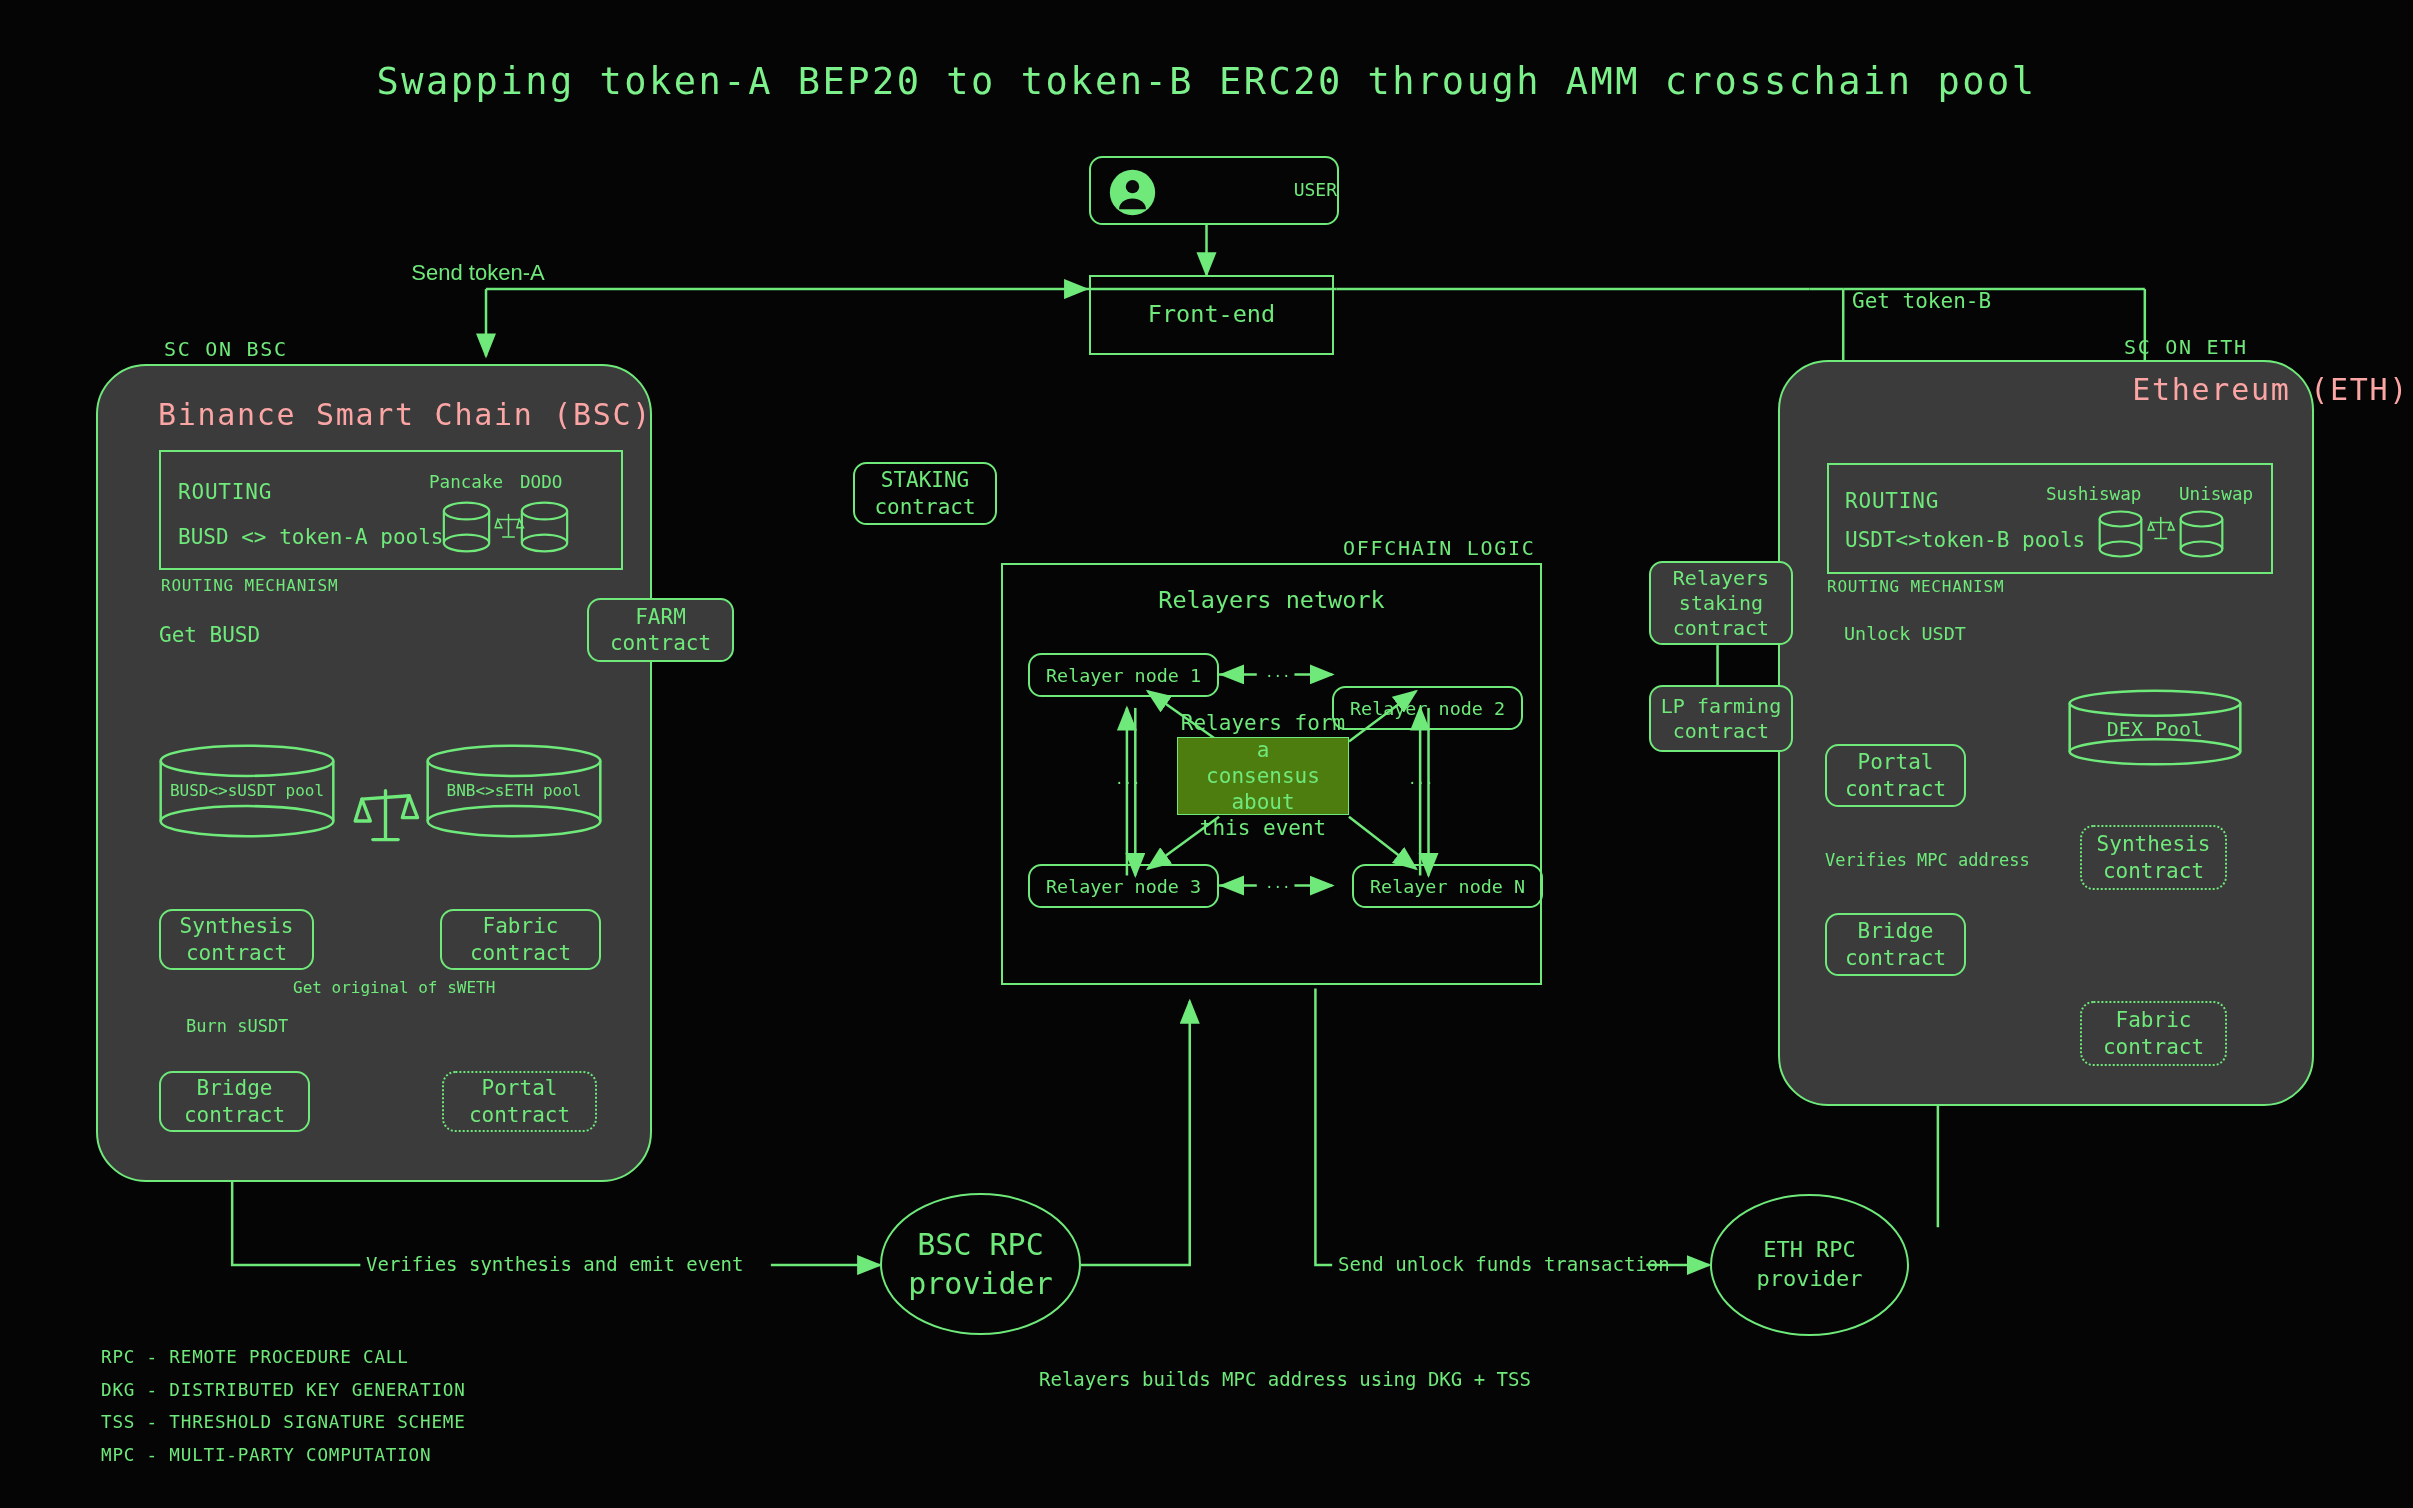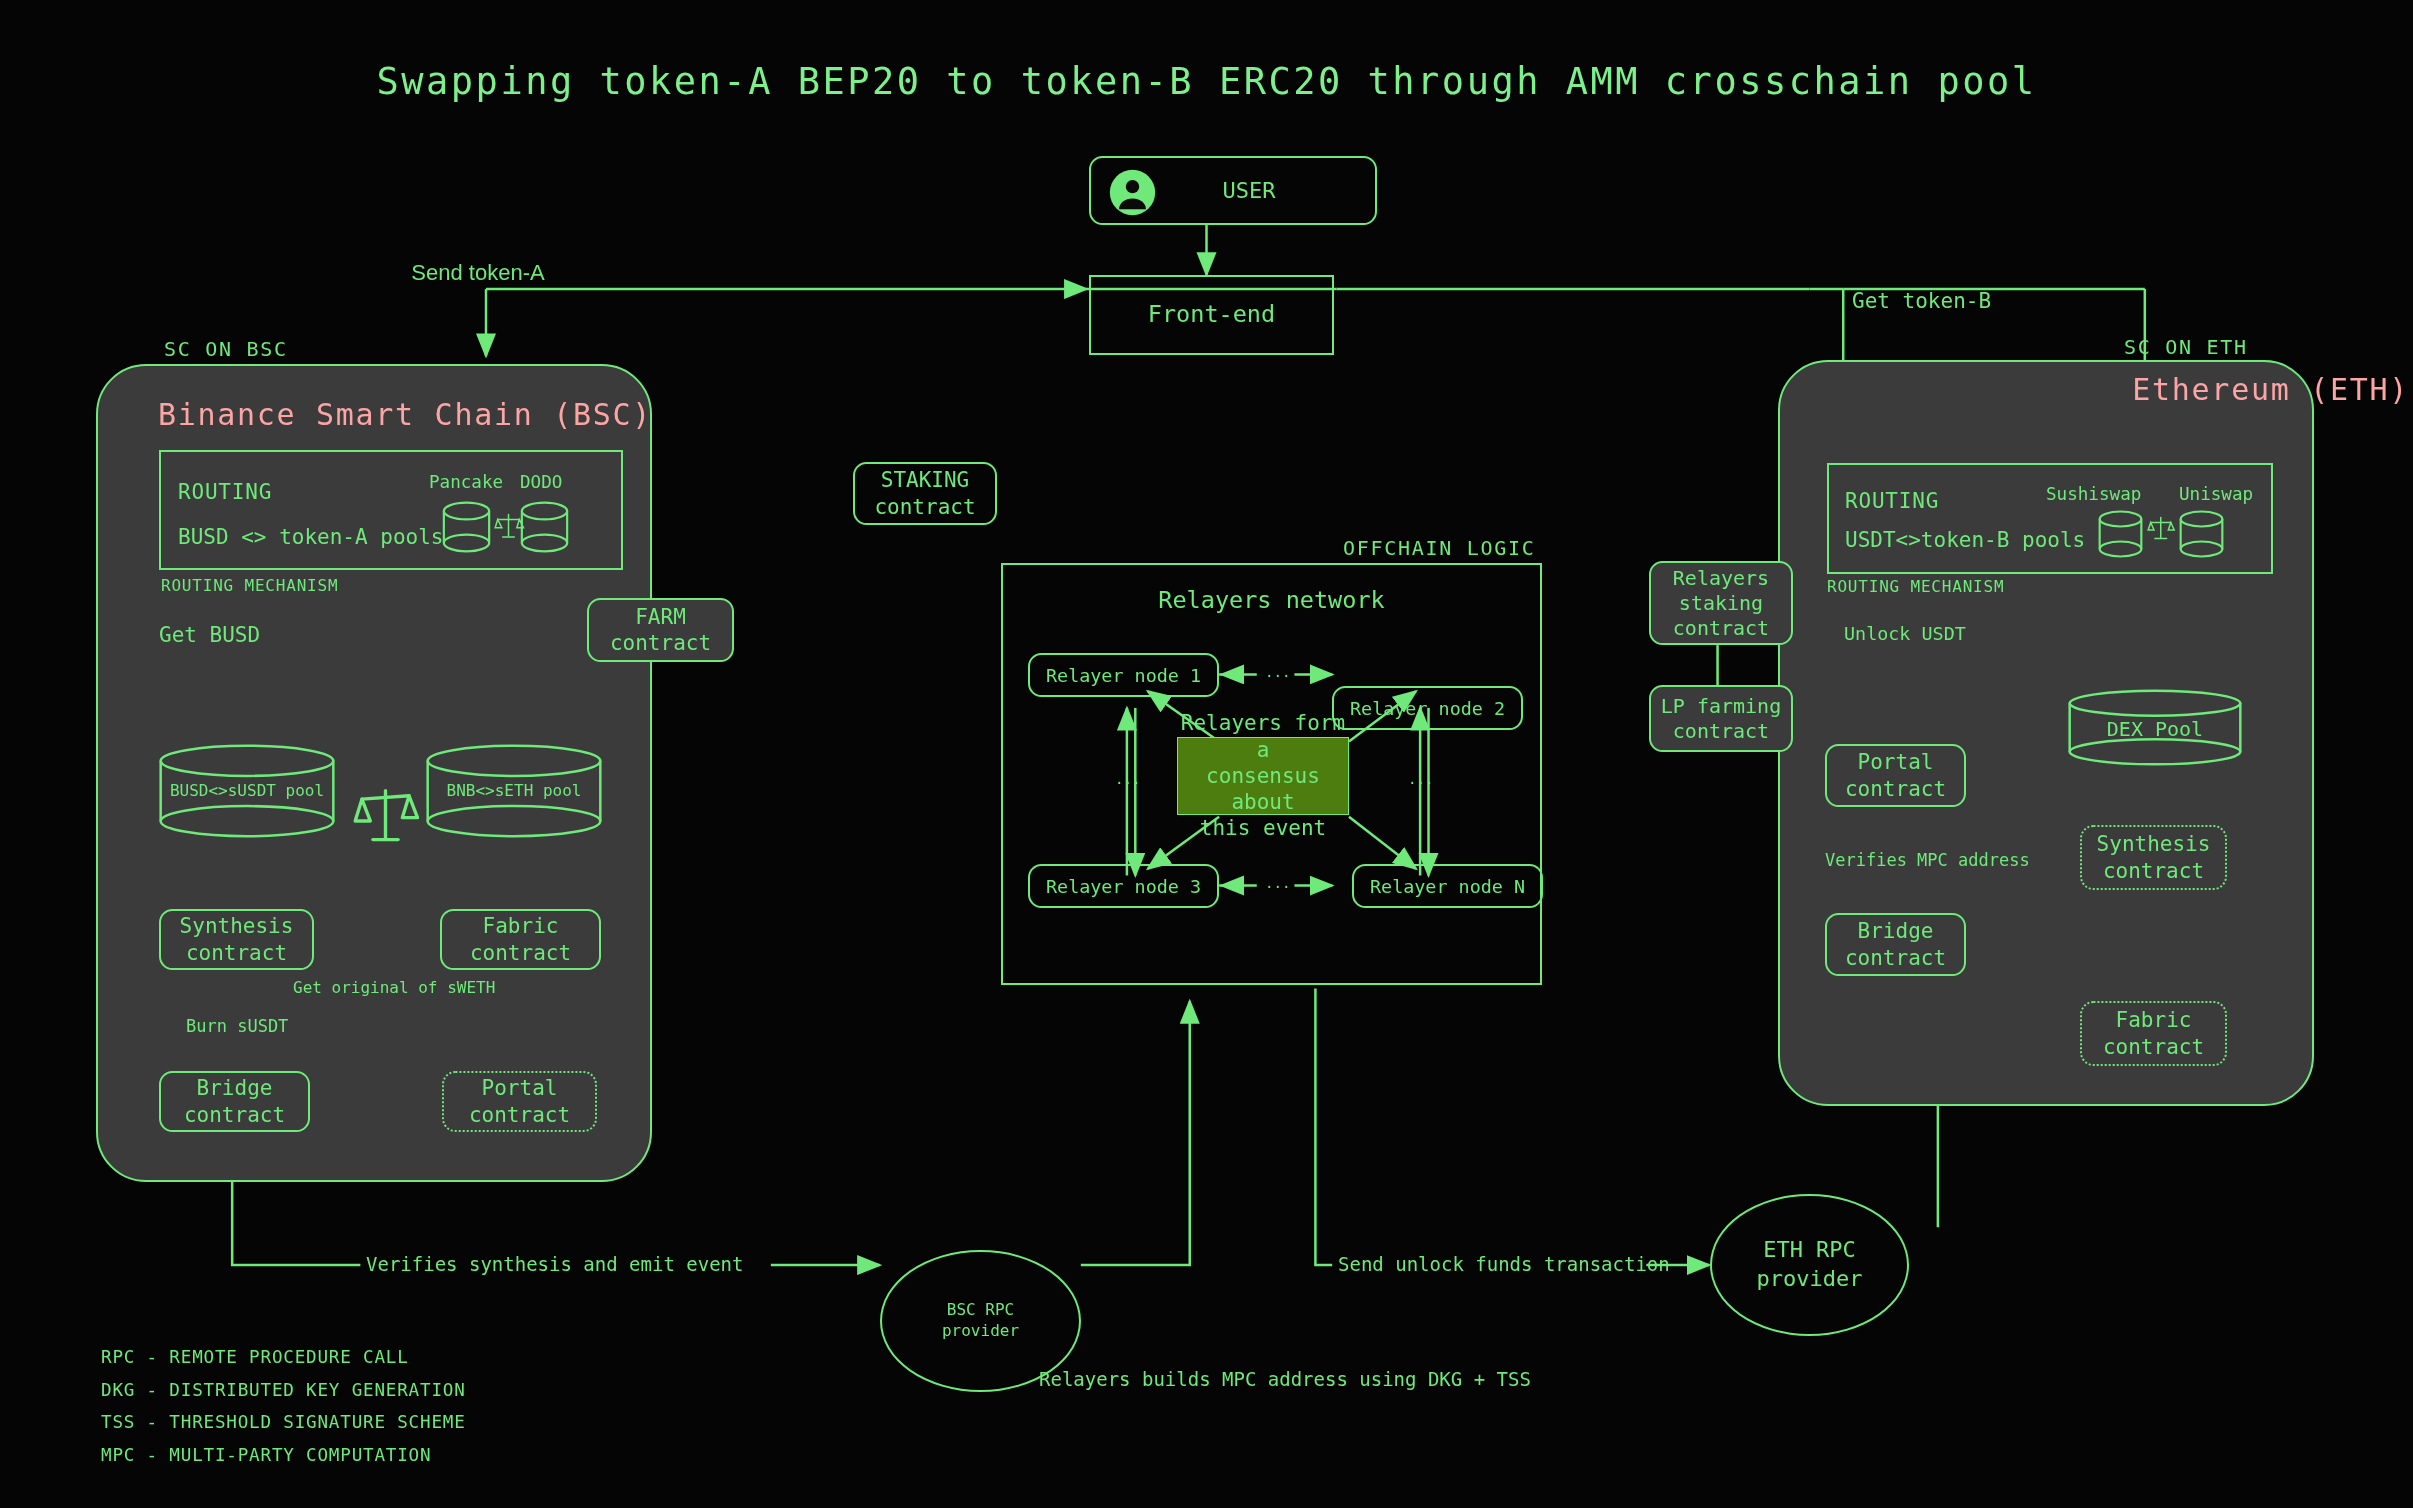--- a/index.html
+++ b/index.html
@@ -123,21 +123,21 @@
 
       <path d="M1455 885 L1370 825" marker-end="url(#ah)"></path>
       <path d="M1610 885 L1690 825" marker-end="url(#ah)"></path>
       <path d="M1455 975 L1370 1037" marker-end="url(#ah)"></path>
       <path d="M1610 975 L1690 1037" marker-end="url(#ah)"></path>
     </g>
   </svg>
 
   <div id="title" class="txt">Swapping token-A BEP20 to token-B ERC20 through AMM crosschain pool</div>
 
-  <div class="box rbox" style="left:1089px;top:156px;width:288px;height:69px;font-size:22px;gap:0;">
+  <div class="box rbox" style="left:1089px;top:156px;width:250px;height:69px;font-size:18px;gap:0;justify-content:flex-end;">
     <span class="avatar" style="left:18.4px;top:11px;">
       <svg width="47" height="47" viewBox="0 0 56 56">
         <circle cx="28" cy="28" r="27" fill="#6ee97a"></circle>
         <circle cx="28" cy="21" r="8" fill="#0a0a0a"></circle>
         <path d="M12 48 a16 13 0 0 1 32 0 z" fill="#0a0a0a"></path>
       </svg>
     </span>
     <span style="margin-left:32px;">USER</span>
   </div>
 
@@ -310,21 +310,21 @@
 contract</div>
   <div class="box rbox dotbox" style="left:2080px;top:1001px;width:147px;height:65px;font-size:21px;white-space:pre-line;">Fabric
 contract</div>
 
   <div class="box rbox" style="left:1649px;top:561px;width:144px;height:84px;font-size:20px;white-space:pre-line;background:#3b3b3b;">Relayers
 staking
 contract</div>
   <div class="box rbox" style="left:1649px;top:685px;width:144px;height:67px;font-size:20px;white-space:pre-line;background:#3b3b3b;">LP farming
 contract</div>
 
-  <div class="ell" style="left:880px;top:1250px;width:201px;height:142px;font-size:16px;white-space:pre-line;">BSC RPC
+  <div class="ell" style="left:880px;top:1193px;width:201px;height:142px;font-size:30px;white-space:pre-line;">BSC RPC
 provider</div>
   <div class="ell" style="left:1710px;top:1194px;width:199px;height:142px;font-size:22px;white-space:pre-line;">ETH RPC
 provider</div>
 
   <div class="txt" style="left:366px;top:1253px;font-size:19px;">Verifies synthesis and emit event</div>
   <div class="txt" style="left:1338px;top:1253px;font-size:19px;">Send unlock funds transaction</div>
   <div class="txt" style="left:1039px;top:1368px;font-size:19px;">Relayers builds MPC address using DKG + TSS</div>
 
   <div class="legend">
     <div>RPC - REMOTE PROCEDURE CALL</div>

